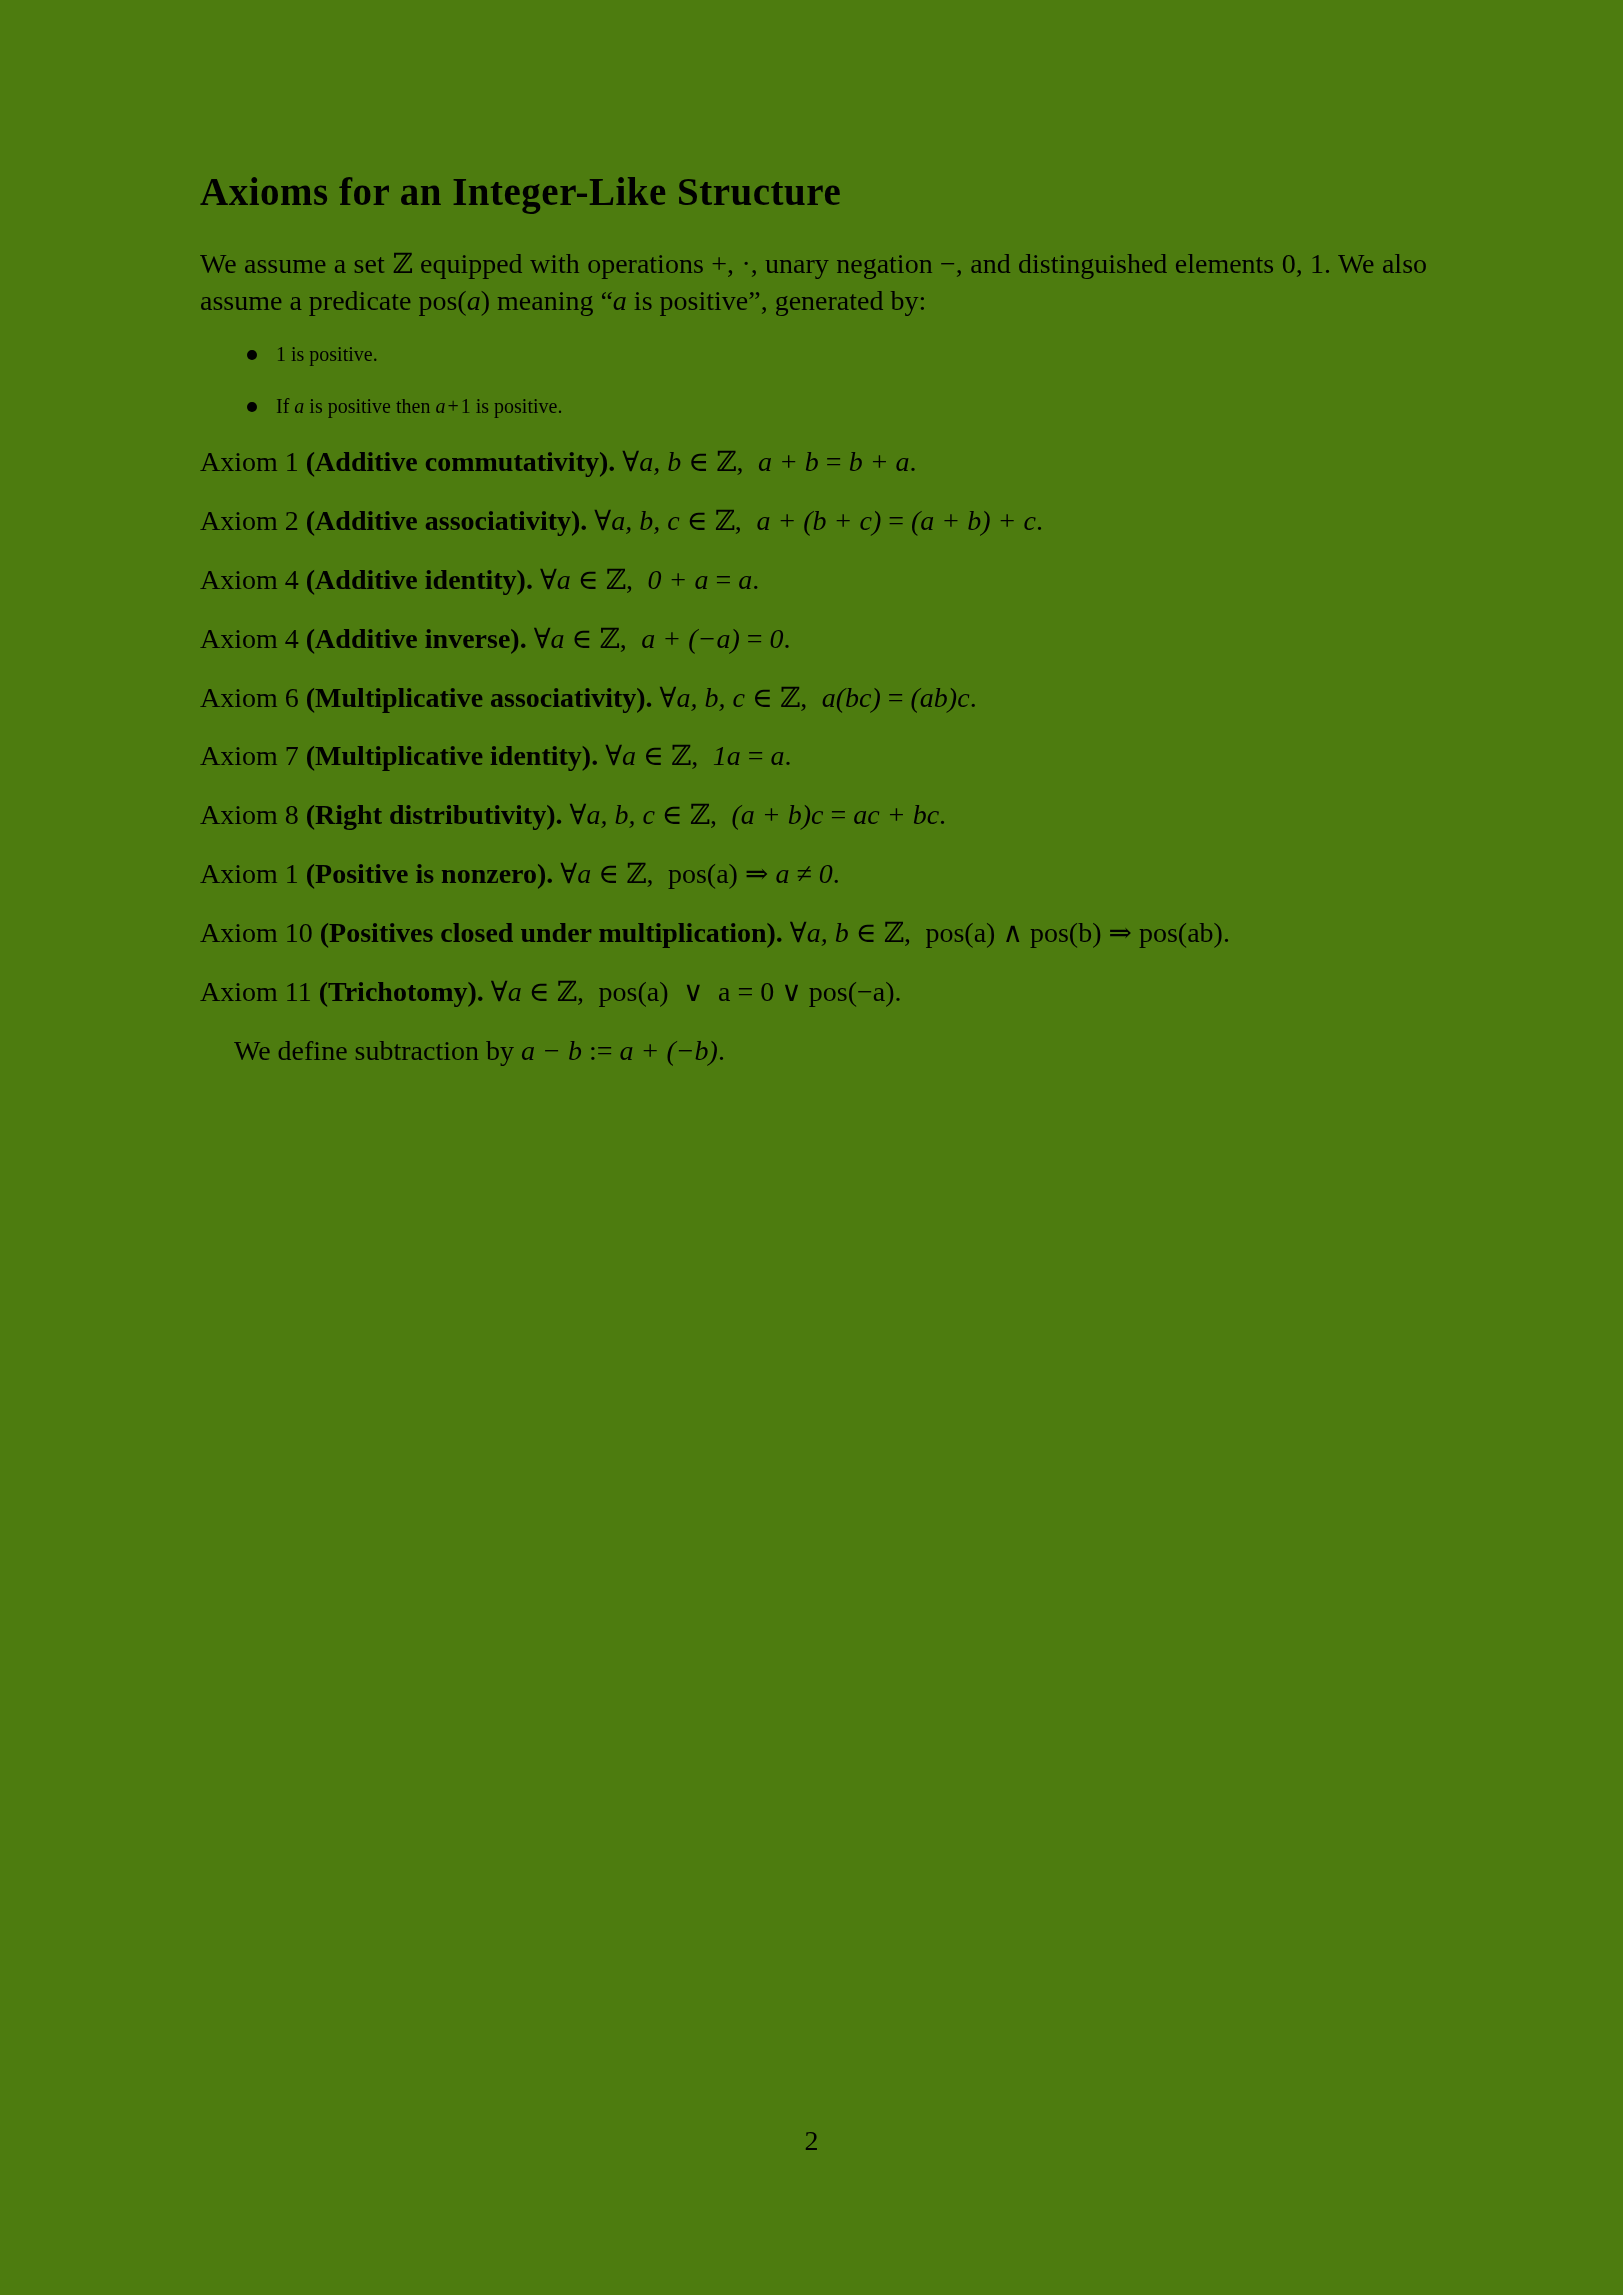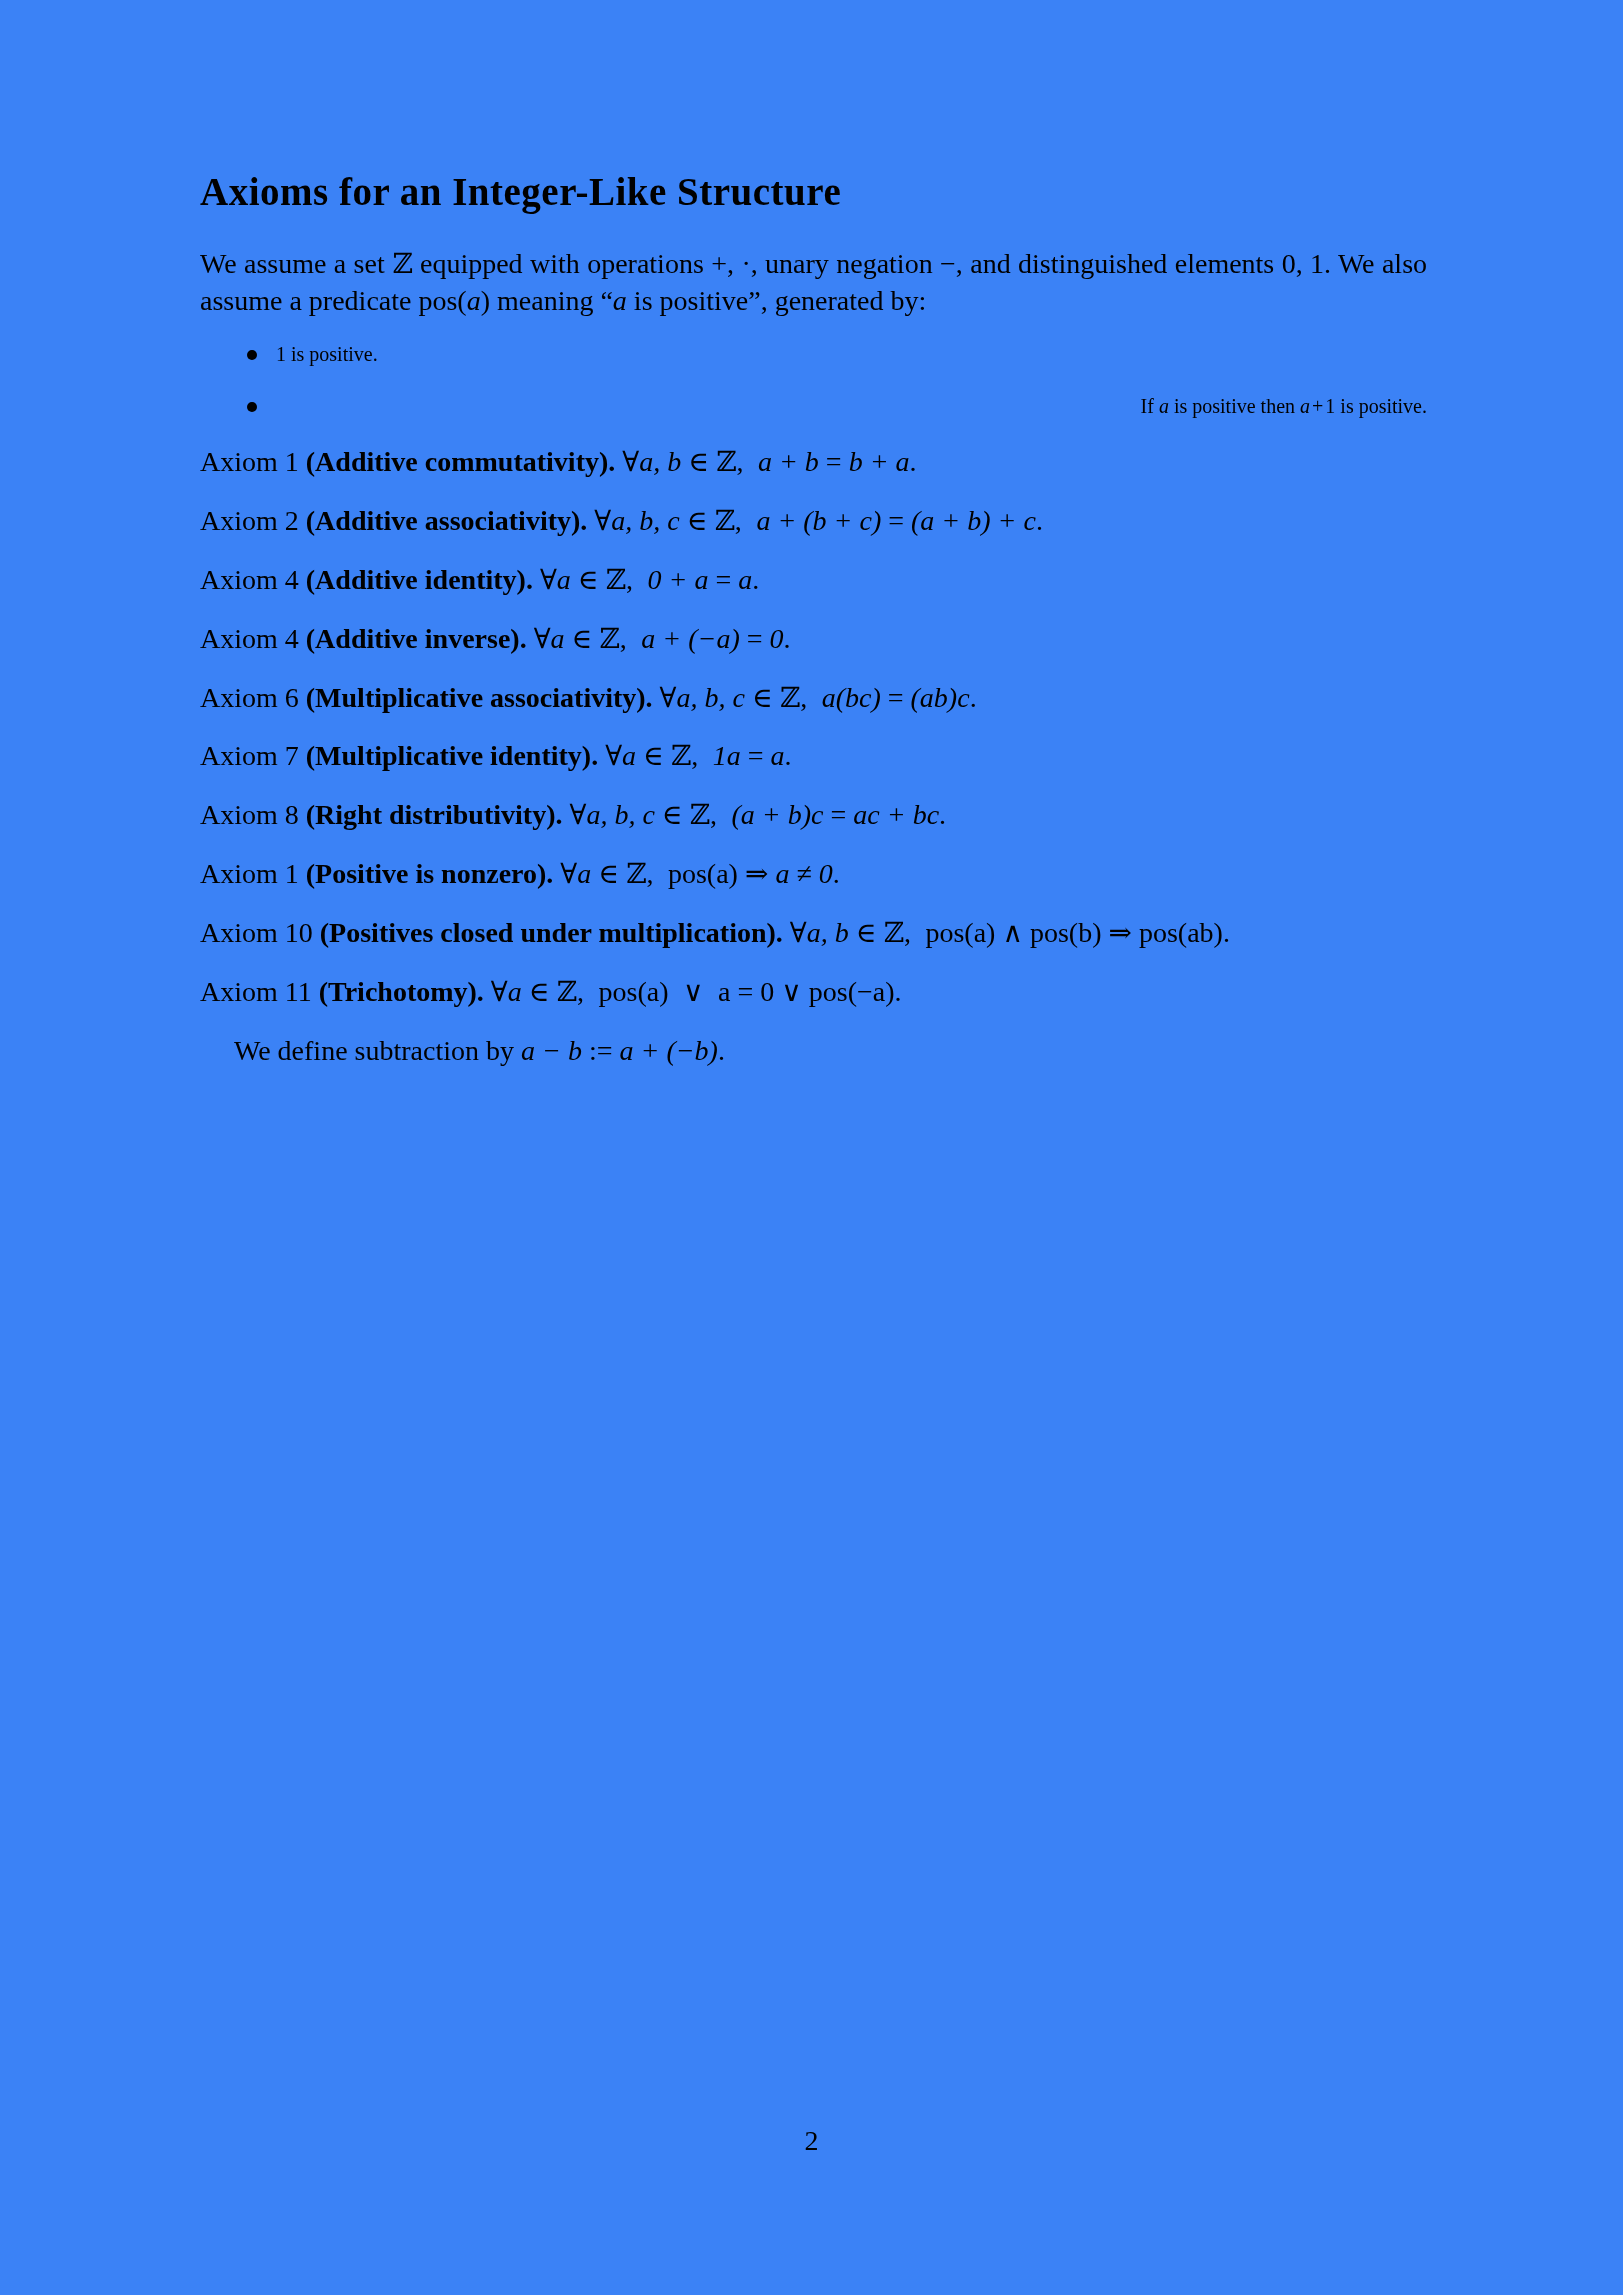--- a/index.html
+++ b/index.html
@@ -5,21 +5,21 @@
   html, body {
     margin: 0;
     padding: 0;
     background: #ffffff;
   }
 
   .page {
     position: relative;
     width: 1623px;
     height: 2295px;
-    background: #3b82f6;
+    background: #4d7c0f;
     margin: 0 auto;
     overflow: hidden;
     font-family: "Liberation Serif", "DejaVu Serif", serif;
     color: #000000;
   }
 
   
   .textblock {
     position: absolute;
     left: 200px;
@@ -53,21 +53,21 @@
   }
 
   ul.bullets li {
     position: relative;
     font-size: 20px;
     line-height: 1.33;
     padding-left: 76px;
     margin-bottom: 25px;
   }
 
-  ul.bullets li:last-child { margin-bottom: 0; text-align: right; }
+  ul.bullets li:last-child { margin-bottom: 0; }
 
   ul.bullets li .bullet-dot {
     position: absolute;
     left: 47px;
     top: 0.45em;
     width: 9.8px;
     height: 9.8px;
     background: #000;
     border-radius: 50%;
     display: inline-block;

